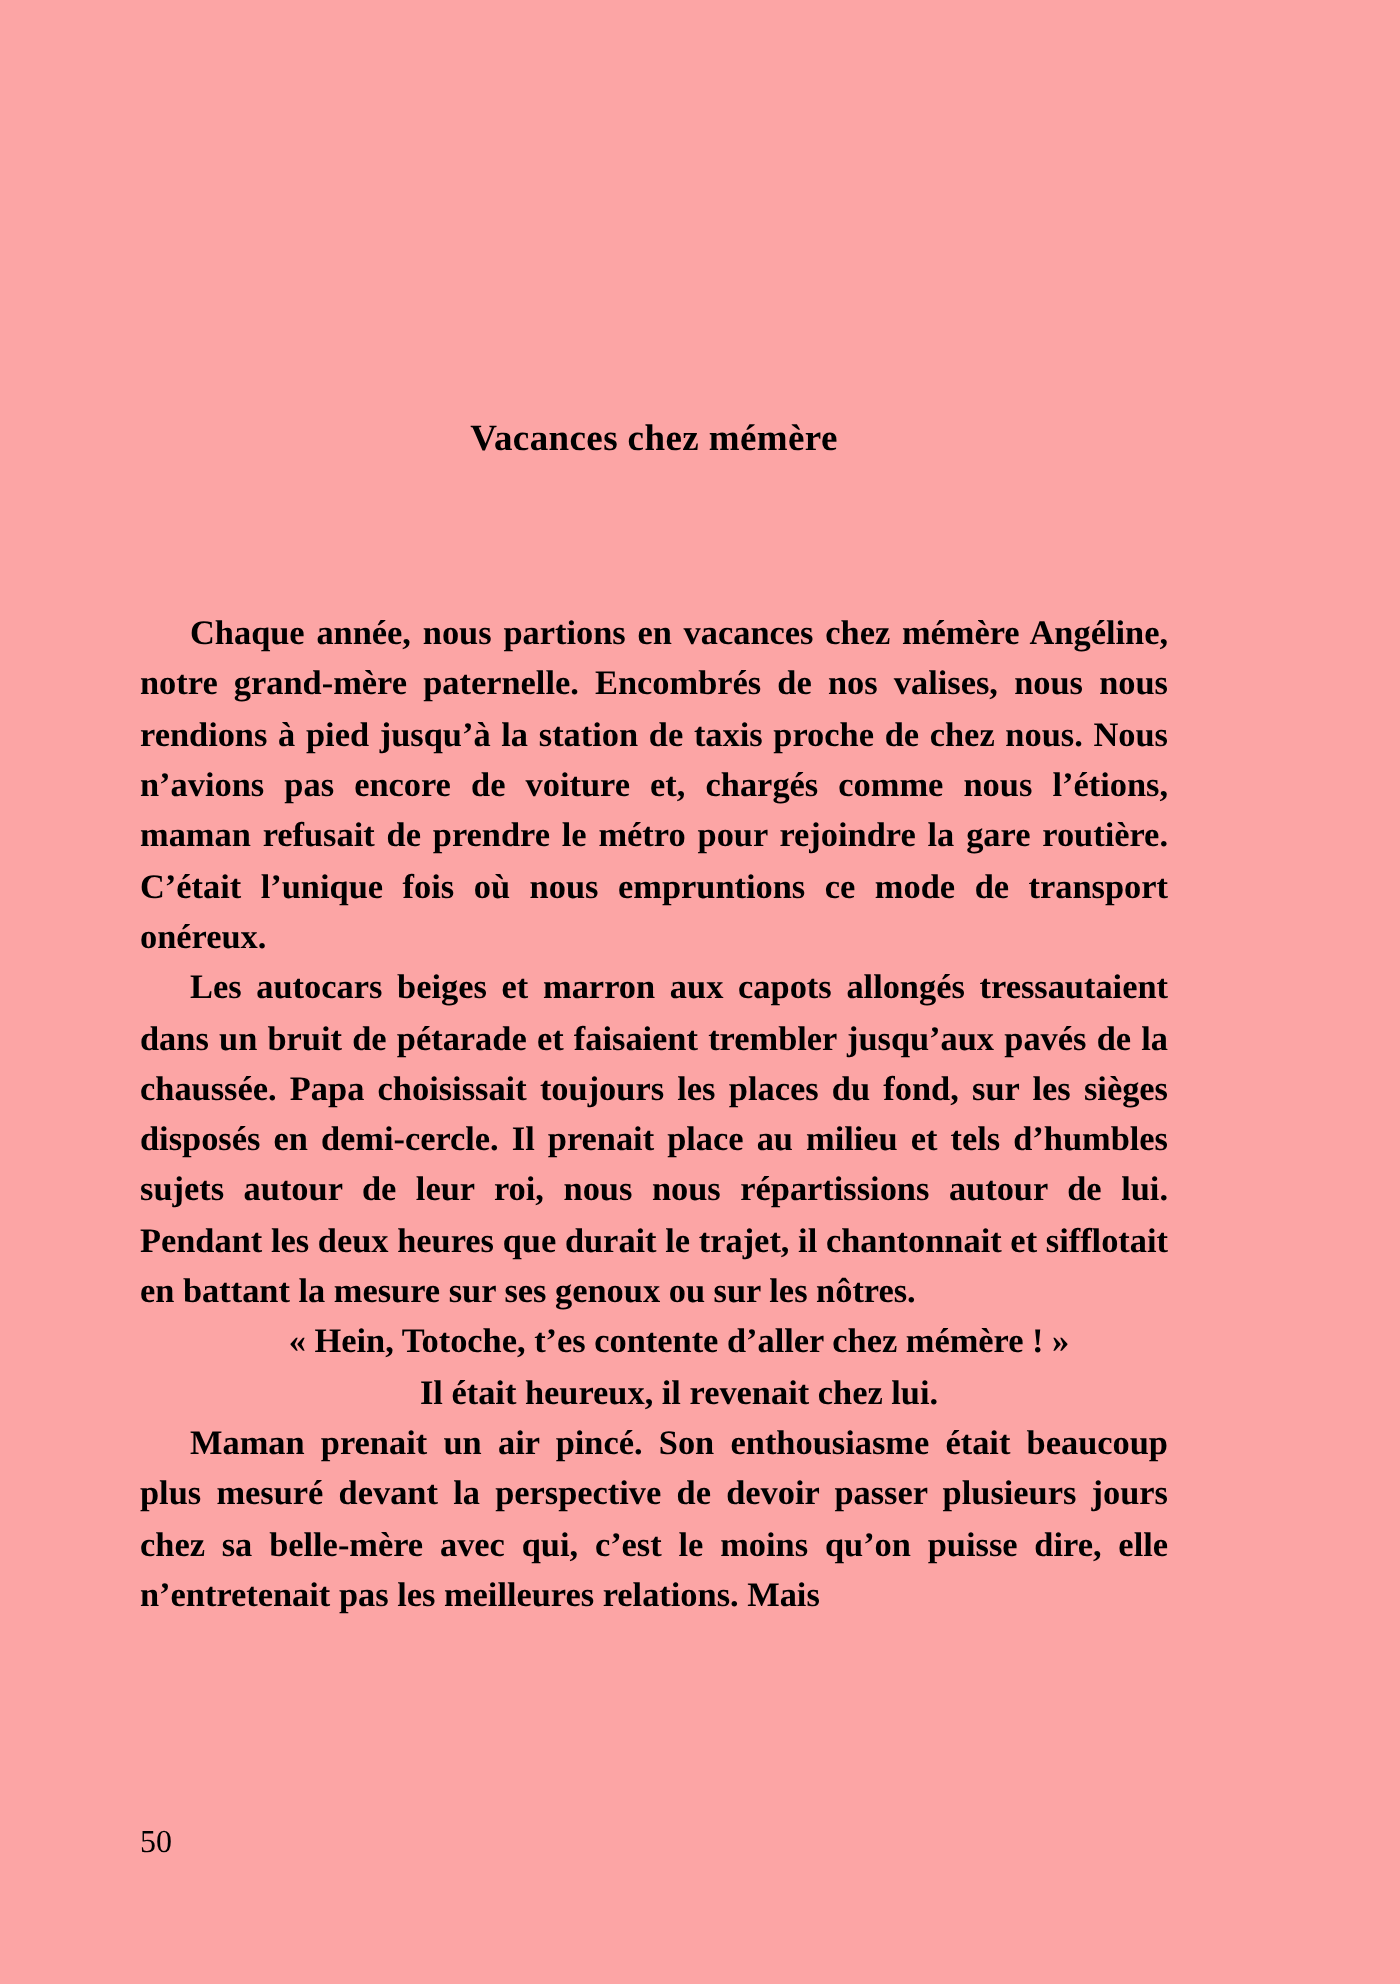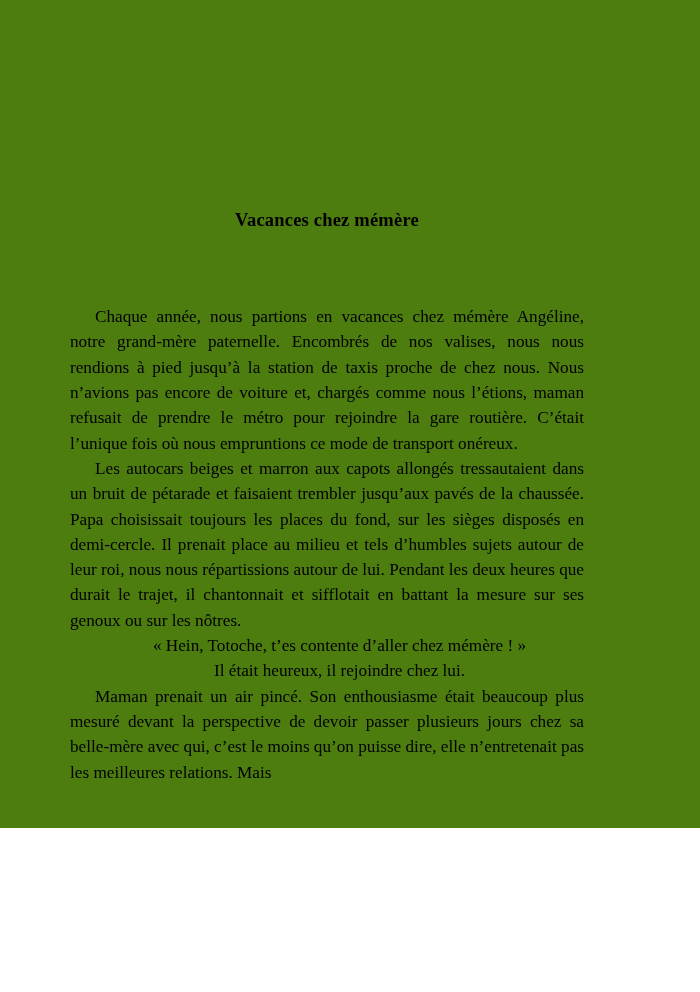--- a/index.html
+++ b/index.html
@@ -7,22 +7,22 @@
     padding: 0;
     background: #ffffff;
   }
   body {
     font-family: "Liberation Serif", "DejaVu Serif", serif;
     color: #000000;
   }
   .page {
     position: relative;
     width: 700px;
-    height: 828px;
-    background: #4d7c0f;
+    height: 992px;
+    background: #fca5a5;
     overflow: hidden;
     box-sizing: border-box;
     padding-left: 32px;
   }
   .content {
     position: absolute;
     left: 70px;
     top: 0;
     width: 514px;
   }
@@ -39,20 +39,21 @@
     margin-top: 73px;
   }
   p.para {
     margin: 0;
     font-size: 17.2px;
     line-height: 25.3px;
     text-align: justify;
     text-justify: inter-word;
     text-indent: 25px;
     hyphens: none;
+    font-weight: bold;
     -webkit-hyphens: none;
   }
   p.para.flush {
     text-align: center;
   }
   .page-number {
     position: absolute;
     left: 70px;
     top: 912px;
     font-size: 16px;
@@ -65,21 +66,21 @@
 <div class="page">
 
   <div class="content">
 
     <h1 class="chapter-title">Vacances chez mémère</h1>
 
     <div class="body-block">
       <p class="para">Chaque année, nous partions en vacances chez mémère Angéline, notre grand-mère paternelle. Encombrés de nos valises, nous nous rendions à pied jusqu’à la station de taxis proche de chez nous. Nous n’avions pas encore de voiture et, chargés comme nous l’étions, maman refusait de prendre le métro pour rejoindre la gare routière. C’était l’unique fois où nous empruntions ce mode de transport onéreux.</p>
       <p class="para">Les autocars beiges et marron aux capots allongés tressautaient dans un bruit de pétarade et faisaient trembler jusqu’aux pavés de la chaussée. Papa choisissait toujours les places du fond, sur les sièges disposés en demi-cercle. Il prenait place au milieu et tels d’humbles sujets autour de leur roi, nous nous répartissions autour de lui. Pendant les deux heures que durait le trajet, il chantonnait et sifflotait en battant la mesure sur ses genoux ou sur les nôtres.</p>
       <p class="para flush">« Hein, Totoche, t’es contente d’aller chez mémère ! »</p>
-      <p class="para flush">Il était heureux, il rejoindre chez lui.</p>
+      <p class="para flush">Il était heureux, il revenait chez lui.</p>
       <p class="para">Maman prenait un air pincé. Son enthousiasme était beaucoup plus mesuré devant la perspective de devoir passer plusieurs jours chez sa belle-mère avec qui, c’est le moins qu’on puisse dire, elle n’entretenait pas les meilleures relations. Mais</p>
     </div>
 
   </div>
 
   <div class="page-number">50</div>
 
 </div>
 
 </body></html>

